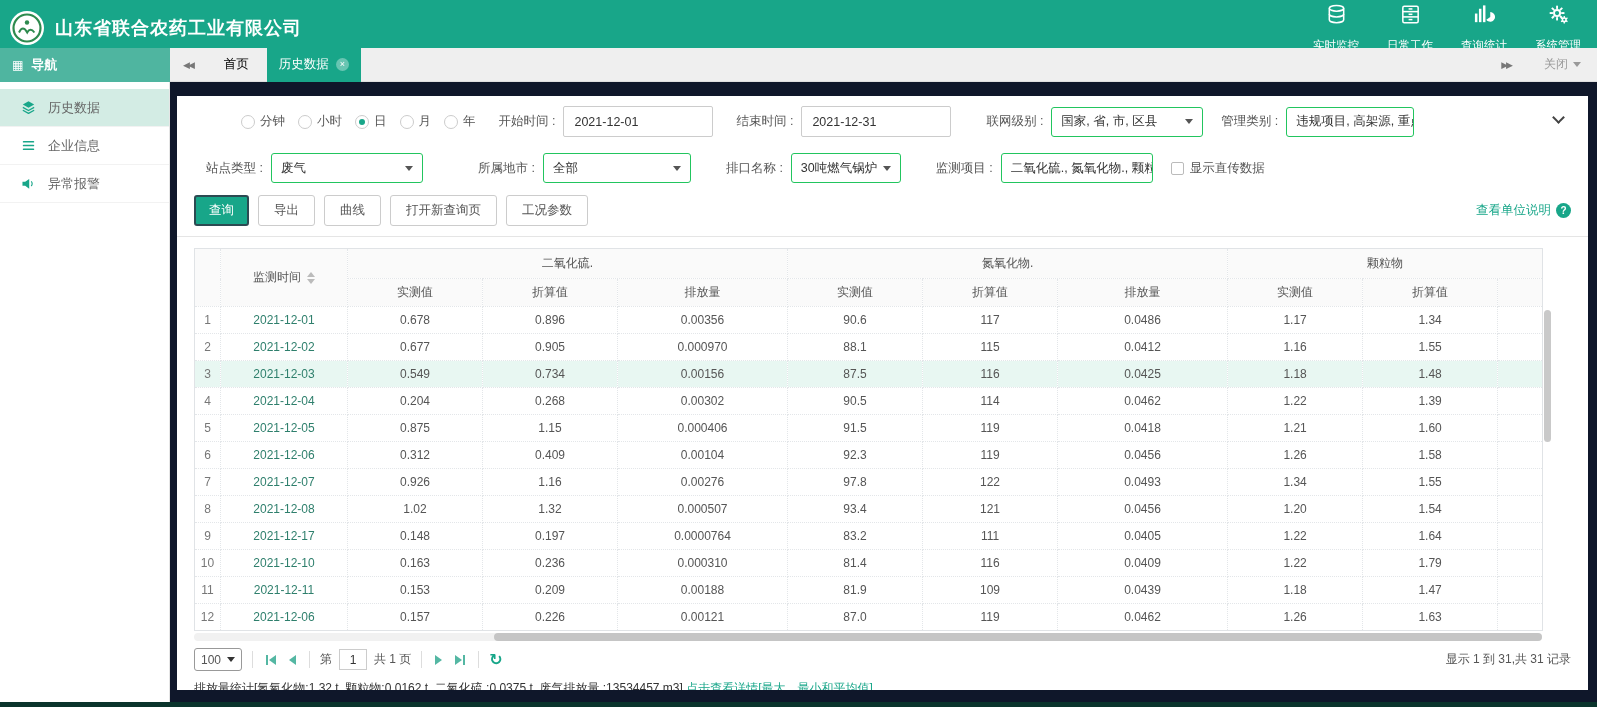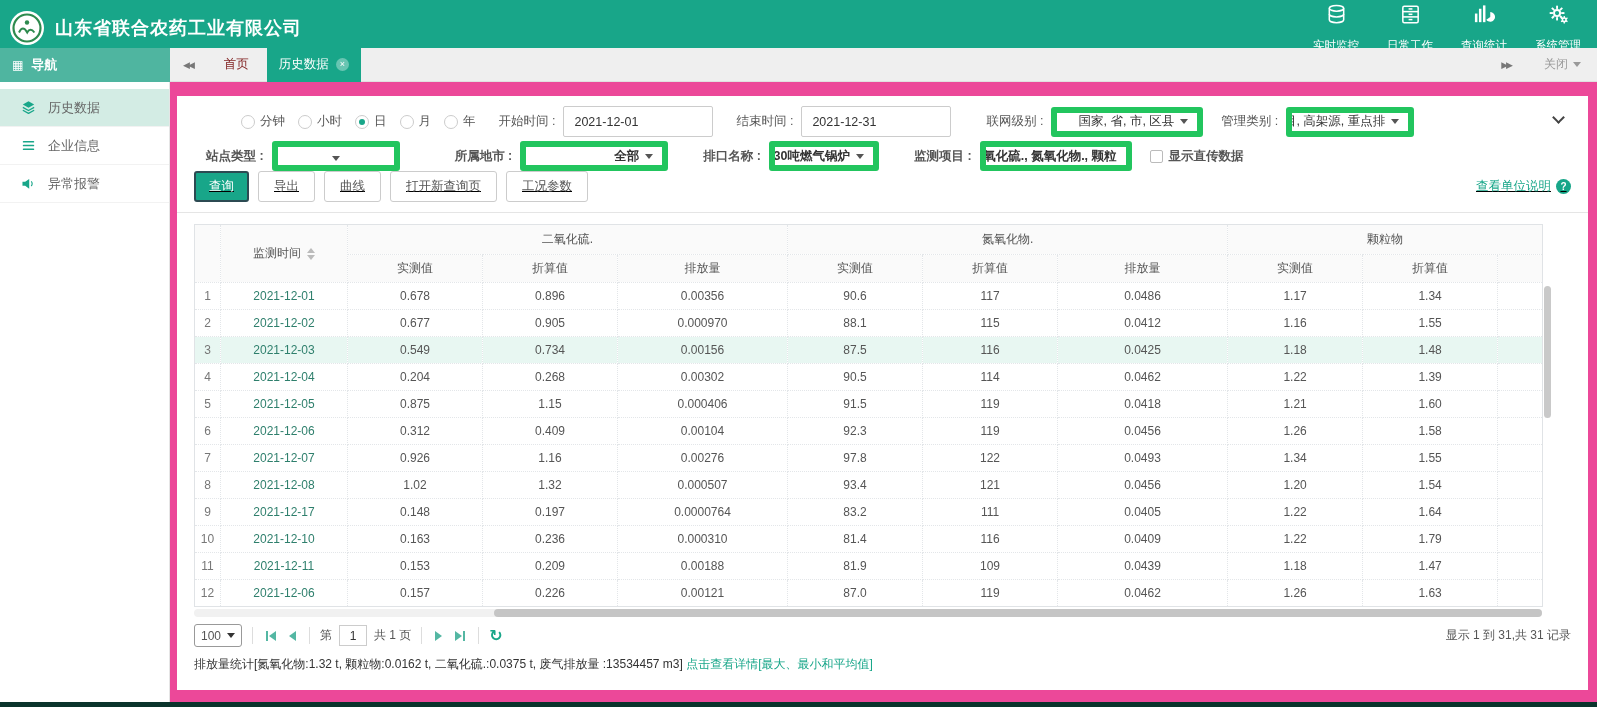--- a/index.html
+++ b/index.html
@@ -15,54 +15,54 @@
   .topnav { margin-left:auto; margin-right:16px; display:flex; gap:28px; }
   .topnav-item { display:flex; flex-direction:column; align-items:center; gap:8px; color:#fff; cursor:pointer; }
   .topnav-item svg { width:23px; height:23px; }
   .topnav-item .lbl { font-size:11.5px; }
 
   
   .navhead { position:absolute; left:0; top:48px; width:170px; height:34px; background:#4fb5a0; color:#fff; display:flex; align-items:center; gap:8px; padding-left:12px; font-size:13px; font-weight:bold; }
   .navhead .grid-ic { font-size:12px; }
   .tabsbar { position:absolute; left:170px; right:0; top:48px; height:34px; background:#efefef; border-bottom:1px solid #e0e0e0; display:flex; align-items:center; }
   .tab-scroll { color:#777; font-size:9px; letter-spacing:-2px; padding:0 13px; cursor:pointer; }
-  .tab { font-size:12.5px; color:#7f1d1d; padding:4px 18px; cursor:pointer; height:34px; display:flex; align-items:center; gap:7px; }
+  .tab { font-size:12.5px; color:#000000; padding:4px 18px; cursor:pointer; height:34px; display:flex; align-items:center; gap:7px; }
   .tab.active { background:#18a689; color:#fff; padding:0 12px; }
   .tab-close { width:13px; height:13px; border-radius:50%; background:rgba(255,255,255,.35); color:#fff; font-size:9px; line-height:13px; text-align:center; }
   .tabsbar-right { margin-left:auto; display:flex; align-items:center; gap:20px; margin-right:16px; }
   .close-menu { font-size:12px; color:#999; display:flex; gap:5px; align-items:center; cursor:pointer; }
 
   
   .sidebar { position:absolute; left:0; top:82px; width:170px; bottom:16px; background:#fff; border-right:1px solid #e5e5e5; padding-top:7px; }
   .side-item { height:38px; display:flex; align-items:center; gap:11px; padding-left:20px; font-size:13px; color:#666; border-bottom:1px solid #f2f2f2; cursor:pointer; }
   .side-item.active { background:#d3ece4; }
   .side-item .ic { color:#18a689; display:flex; }
   .side-item svg { width:17px; height:17px; }
 
   
-  .page { position:absolute; left:170px; top:82px; right:0; bottom:16px; background:#ec4899; }
+  .page { position:absolute; left:170px; top:82px; right:0; bottom:16px; background:#0f172a; }
   .panel { position:absolute; left:7px; top:14px; right:9px; bottom:12px; background:#fff; padding:0 17px; overflow:hidden; }
 
   
   .frow { display:flex; align-items:center; font-size:12.5px; color:#555; position:relative; }
   .frow1 { margin-top:10px; }
-  .frow2 { margin-top:4px;font-weight:bold; }
+  .frow2 { margin-top:16px; }
   .radio-group { display:flex; align-items:center; gap:13px; margin-left:47px; }
   .radio { display:flex; align-items:center; gap:5px; cursor:pointer; }
   .radio-dot { width:14px; height:14px; border-radius:50%; border:1px solid #ccc; background:#fff; position:relative; }
   .radio.sel .radio-dot::after { content:""; position:absolute; left:3px; top:3px; right:3px; bottom:3px; border-radius:50%; background:#18a689; }
   .flabel { margin-right:8px; white-space:nowrap; }
   .finput { height:31px; border:1px solid #ccc; border-radius:2px; padding:0 10px; font-size:12.5px; color:#333; width:150px; font-family:inherit; }
-  .fselect { height:30px; border:6px solid #22c55e; border-radius:3px; display:flex; align-items:center; justify-content:flex-end; padding:0 9px; color:#333; cursor:pointer; background:#fff; white-space:nowrap; overflow:hidden; gap:6px; }
+  .fselect { height:30px; border:1px solid #22c55e; border-radius:3px; display:flex; align-items:center; justify-content:space-between; padding:0 9px; color:#333; cursor:pointer; background:#fff; white-space:nowrap; overflow:hidden; gap:6px; }
   .caret { width:0; height:0; border:4px solid transparent; border-top:5px solid #555; margin-top:4px; flex:0 0 auto; }
   .chev { position:absolute; right:8px; top:7px; width:9px; height:9px; border-right:2px solid #444; border-bottom:2px solid #444; transform:rotate(45deg); cursor:pointer; }
   .cb { width:13px; height:13px; border:1px solid #bbb; background:#fff; border-radius:2px; margin-right:6px; cursor:pointer; }
   .g30 { margin-left:23px; } .g18 { margin-left:18px; } .g12 { margin-left:12px; } .g55 { margin-left:55px; } .g35 { margin-left:35px; }
 
-  .frow3 { margin-top:0; display:flex; align-items:center;text-decoration:underline; }
+  .frow3 { margin-top:12px; display:flex; align-items:center; }
   .btn { height:31px; padding:0 15px; border:1px solid #ccc; background:#fff; border-radius:3px; font-size:12.5px; color:#555; margin-right:9px; cursor:pointer; font-family:inherit; }
   .btn.primary { background:#18a689; color:#fff; border:2px solid #2c4a52; padding:0 13px; }
   .unit-link { margin-left:auto; color:#18a689; font-size:12.5px; display:flex; align-items:center; gap:5px; cursor:pointer; }
   .qbadge { width:15px; height:15px; border-radius:50%; background:#18a689; color:#fff; font-size:10px; font-weight:bold; display:flex; align-items:center; justify-content:center; }
   .hr { border-bottom:1px solid #e5e5e5; margin:10px -17px 0 -17px; }
 
   
   .tablewrap { position:relative; margin-top:11px; width:1348px; }
   table { border-collapse:collapse; table-layout:fixed; width:1348px; font-size:12px; color:#555; border:1px solid #e0e3e6; }
   th,td { border:1px dotted #e3e6e9; text-align:center; overflow:hidden; white-space:nowrap; }
@@ -269,21 +269,21 @@
         <span class="flabel g18">管理类别 :</span>
         <div class="fselect" style="width:128px;">
           <span>违规项目, 高架源, 重点排</span>
             <span class="caret"></span>
         </div>
         <span class="chev"></span>
       </div>
 
       <div class="frow frow2">
         <span class="flabel g12">站点类型 :</span>
-        <div class="fselect" style="width:128px;flex-direction:column;">
+        <div class="fselect" style="width:152px;">
           <span>废气</span>
             <span class="caret"></span>
         </div>
         <span class="flabel g55">所属地市 :</span>
         <div class="fselect" style="width:148px;">
           <span>全部</span>
             <span class="caret"></span>
         </div>
         <span class="flabel g35">排口名称 :</span>
         <div class="fselect" style="width:110px;">

